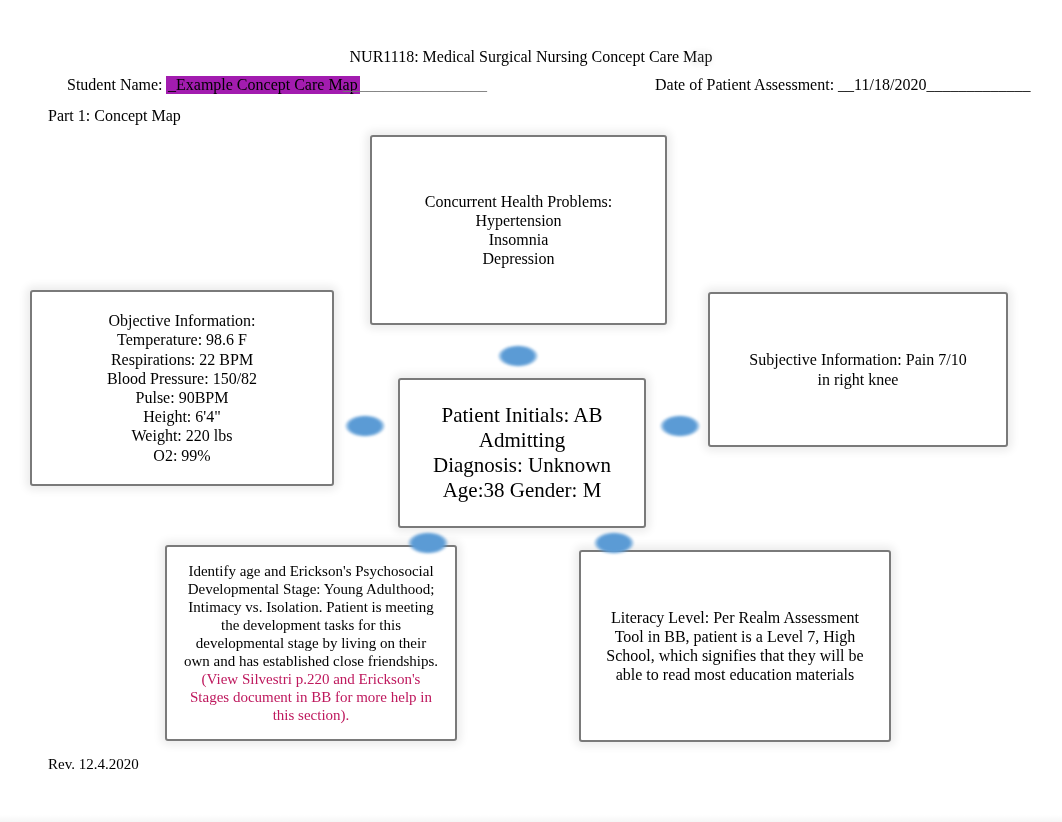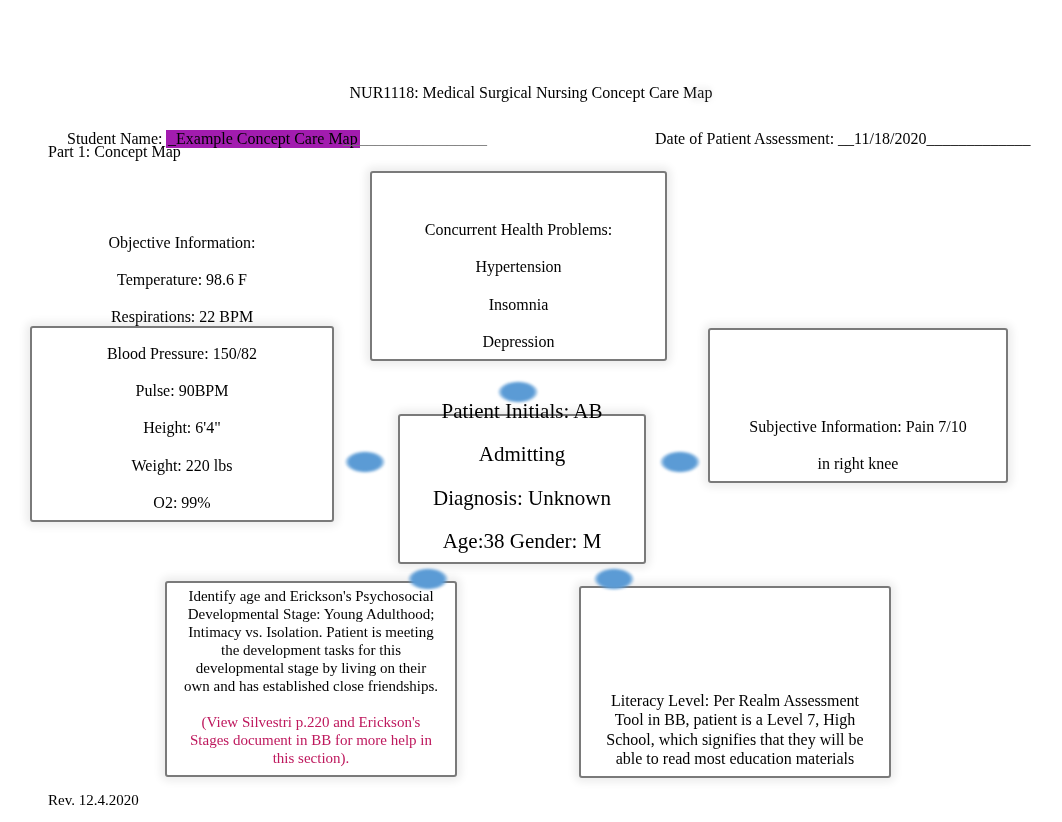--- a/index.html
+++ b/index.html
@@ -1,15 +1,15 @@
 <!DOCTYPE html>
 <html><head>
 <meta charset="utf-8">
 <style>
-  * { box-sizing: border-box; margin-top: 18px; }
+  * { box-sizing: border-box; }
   body {
     margin: 0;
     padding: 0;
     width: 1062px;
     height: 822px;
     background: #fff;
     font-family: "Times New Roman", Times, serif;
     color: #000;
     position: relative;
     overflow: hidden;
@@ -65,21 +65,21 @@
   
   .box {
     position: absolute;
     border: 2px solid #7a7a7a;
     border-radius: 3px;
     box-shadow: 0 0 8px 4px rgba(0,0,0,0.08);
     background: #fff;
     text-align: center;
     display: flex;
     flex-direction: column;
-    justify-content: flex-end;
+    justify-content: center;
     align-items: center;
     padding: 8px 16px;
     font-size: 16px;
     line-height: 1.2;
   }
   .box-top {
     left: 370px; top: 135px;
     width: 297px; height: 190px;
   }
   .box-left {

